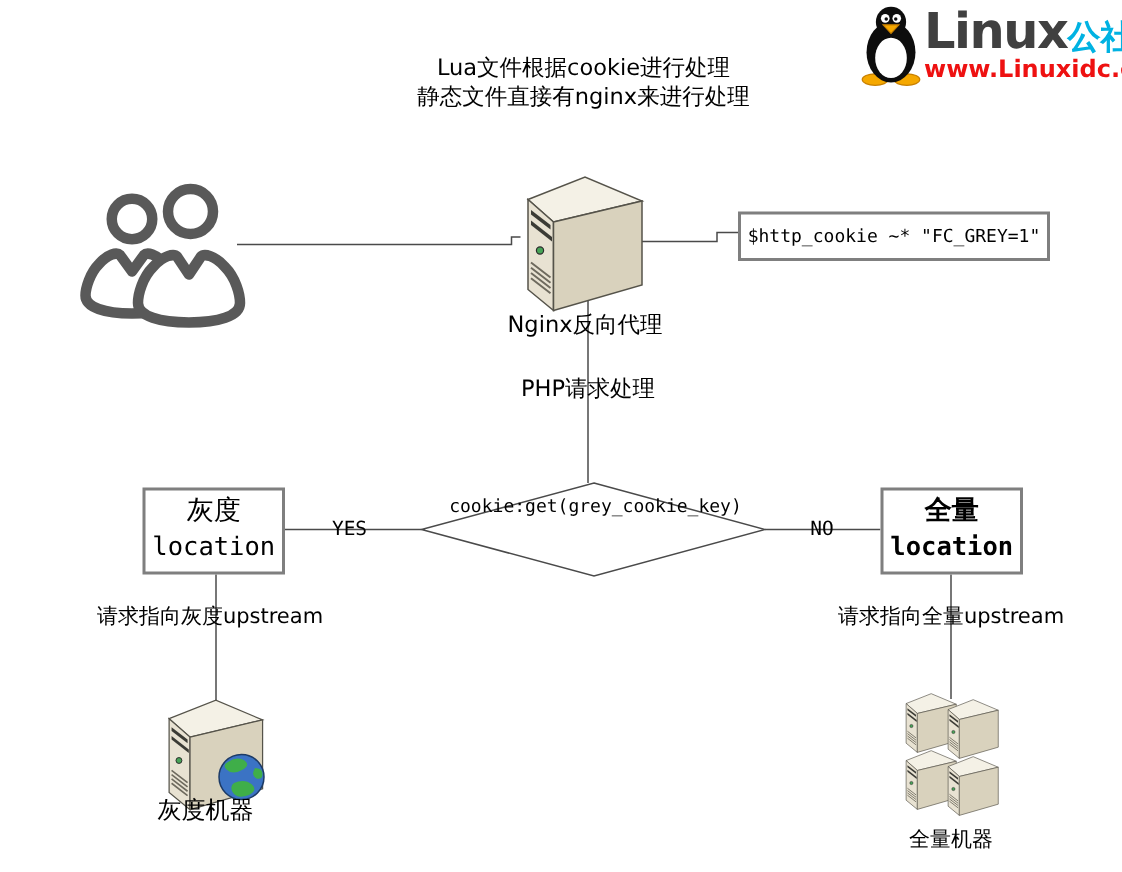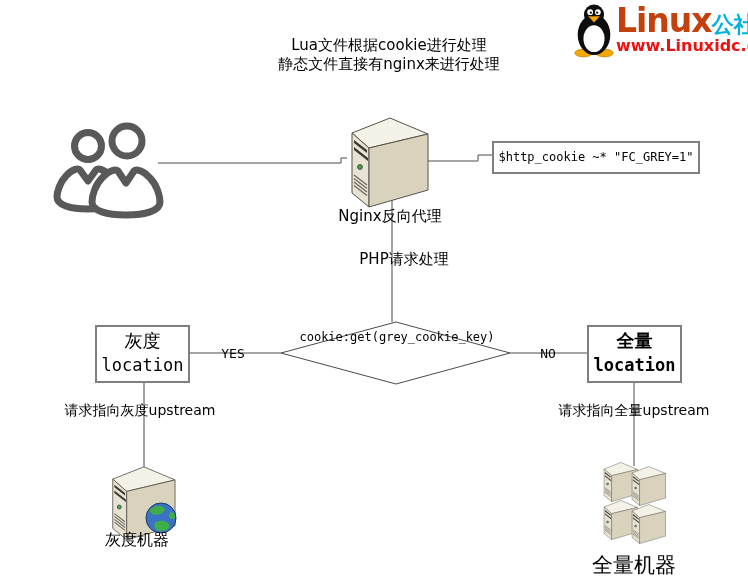--- a/index.html
+++ b/index.html
@@ -8,41 +8,41 @@
   .layer{position:absolute;left:0;top:0;}
   .abs{position:absolute;white-space:nowrap;}
   .cx{transform:translateX(-50%);}
   .cc{transform:translate(-50%,-50%);}
   .mono{font-family:"DejaVu Sans Mono","Liberation Mono",monospace;}
 
   .top-note{left:389px;top:36px;text-align:center;font-size:15px;line-height:19px;}
 
   .logo{right:2px;top:2px;width:176px;height:56px;}
   .logo-text{position:absolute;left:46px;top:2px;}
-  .logo-brand{font-size:33px;font-weight:bold;color:#c2410c;letter-spacing:-1px;line-height:34px;}
+  .logo-brand{font-size:33px;font-weight:bold;color:#404040;letter-spacing:-1px;line-height:34px;}
   .logo-suffix{font-size:22px;font-weight:bold;color:#00b2e2;}
   .logo-site{font-size:16px;font-weight:bold;color:#ee1111;line-height:16px;margin-top:-2px;}
 
   .node-box{position:absolute;background:#fff;border:2px solid #7f7f7f;text-align:center;}
   .cookie-box{left:492px;top:141px;width:204px;height:29px;line-height:29px;font-size:12px;}
   .loc-box{width:91px;height:52px;padding-top:2px;}
   .loc-grey{left:95px;top:325px;}
   .loc-full{left:587px;top:325px;font-weight:bold;}
   .loc-title{font-size:18px;line-height:24px;}
   .loc-sub{font-size:17px;line-height:24px;}
 
   .nginx-label{left:390px;top:207px;font-size:15px;}
-  .php-note{left:404px;top:250px;font-size:15px;text-align:center;}
+  .php-note{left:392px;top:250px;font-size:15px;text-align:center;}
   .decision-label{left:397px;top:337px;font-size:12px;}
   .yes-label{left:233px;top:353px;font-size:13px;}
   .no-label{left:548px;top:353px;font-size:13px;}
   .grey-note{left:140px;top:402px;font-size:14px;}
   .full-note{left:634px;top:402px;font-size:14px;text-align:right;}
   .grey-server-label{left:137px;top:530px;font-size:16px;}
-  .full-server-label{left:634px;top:551px;font-size:21px;}
+  .full-server-label{left:634px;top:551px;font-size:14px;}
 </style>
 </head>
 <body>
 
 <div class="stage">
 
   <svg class="layer" width="748" height="581" viewBox="0 0 748 581">
     <defs>
       <g id="tower">
         <polygon points="7,16 45,1 83,17 24,31" fill="#f4f1e6" stroke="#55534a" stroke-width="1"></polygon>

